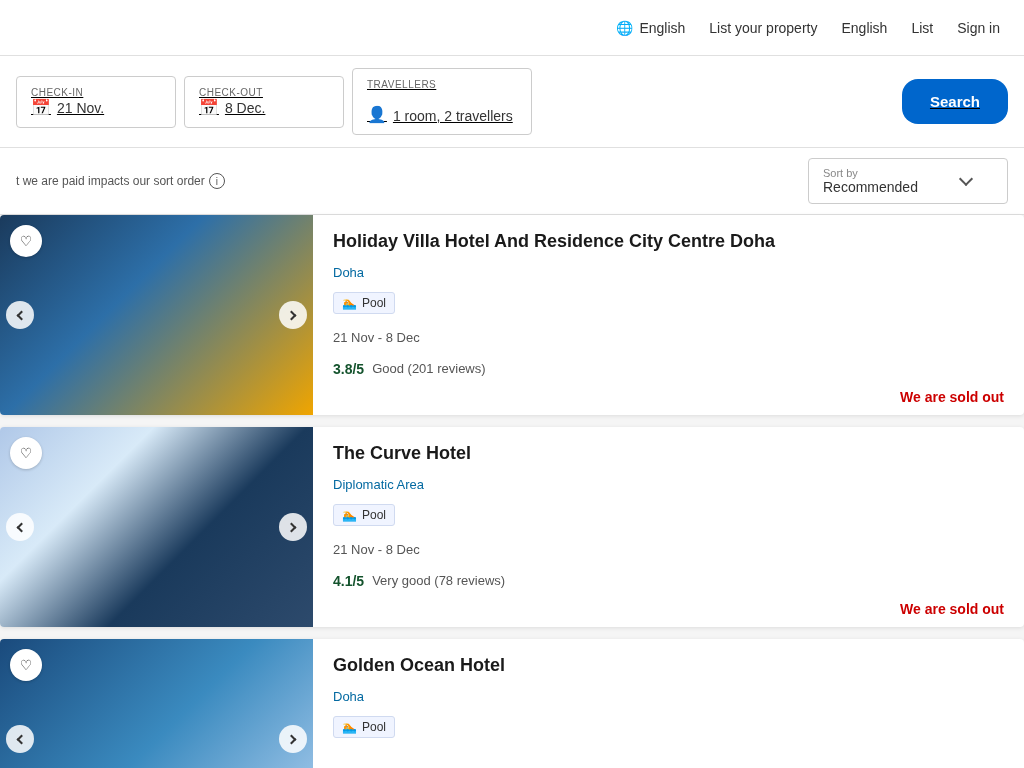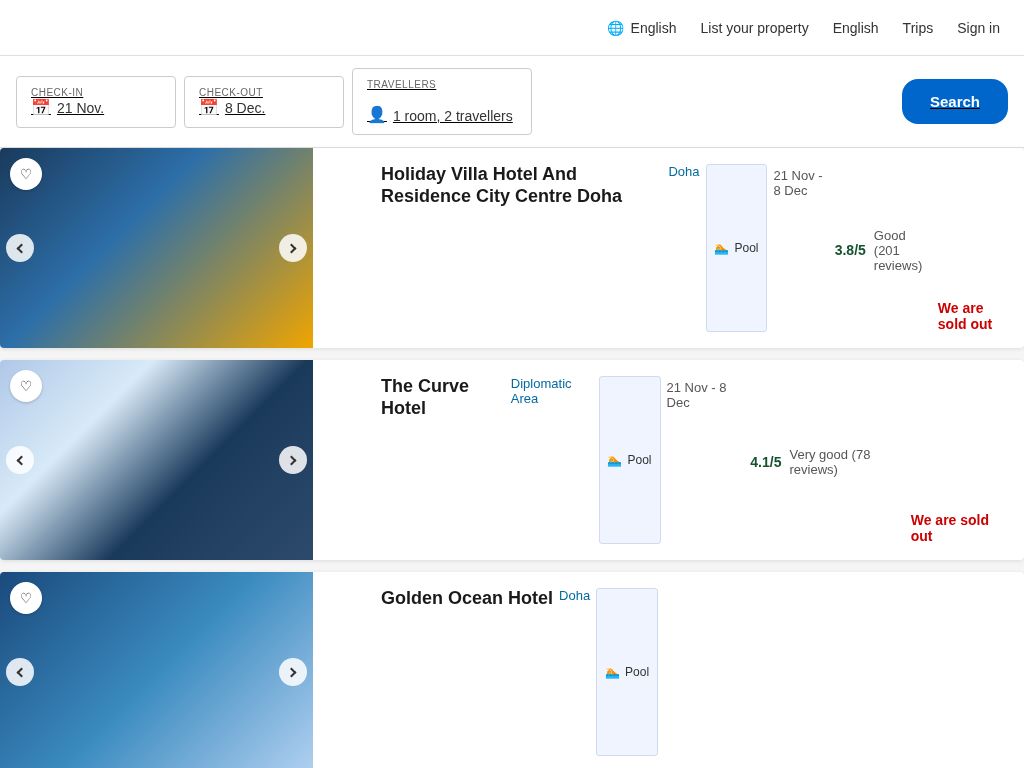--- a/index.html
+++ b/index.html
@@ -195,22 +195,22 @@
       display: flex; align-items: center; justify-content: center;
       box-shadow: 0 1px 3px rgba(0,0,0,0.2);
       z-index: 3;
     }
     .heart-icon { font-size: 14px; color: #333; }
 
     .hotel-info {
       flex: 1;
       padding: 16px 20px;
       display: flex;
-      gap: 6px;
-      margin-left: 48px;
+      flex-direction: column;
+      gap: 12px;
     }
     .hotel-name {
       font-size: 18px;
       font-weight: 700;
       color: #1a1a1a;
       line-height: 1.2;
     }
     .hotel-location {
       font-size: 13px;
       color: #0369a1;
@@ -270,21 +270,21 @@
       <span>🌐</span>
       <span>English</span>
     </div>
     <div class="nav-item">
       <span>List your property</span>
     </div>
     <div class="nav-item">
       <span>English</span>
     </div>
     <div class="nav-item">
-      <span>Trips</span>
+      <span>List</span>
     </div>
     <div class="nav-item">
       <span>Sign in</span>
     </div>
   </nav>
 
   <div class="search-bar">
     <div class="search-field checkin">
       <span class="field-label">Check-in</span>
       <div class="calendar-icon-wrap">
@@ -302,20 +302,33 @@
     <div class="search-field travellers">
       <span class="field-label">Travellers</span>
       <div class="calendar-icon-wrap">
         <span>👤</span>
         <span class="field-value">1 room, 2 travellers</span>
       </div>
     </div>
     <button class="search-btn">Search</button>
   </div>
 
+  <div class="filter-sort-bar">
+    <div class="sort-notice">
+      <span>t we are paid impacts our sort order</span>
+      <span class="info-icon">i</span>
+    </div>
+    <div class="sort-dropdown">
+      <div>
+        <div class="sort-label-small">Sort by</div>
+        <div class="sort-label-main">Recommended</div>
+      </div>
+      <span class="chevron-down"></span>
+    </div>
+  </div>
 
   <div class="hotel-list" id="hotel-list-container">
   <div class="hotel-card">
     <div class="hotel-image hotel-img-1">
       <button class="save-btn">
         <span class="heart-icon">♡</span>
       </button>
       <button class="prev-btn">
         <span class="arrow-left"></span>
       </button>

